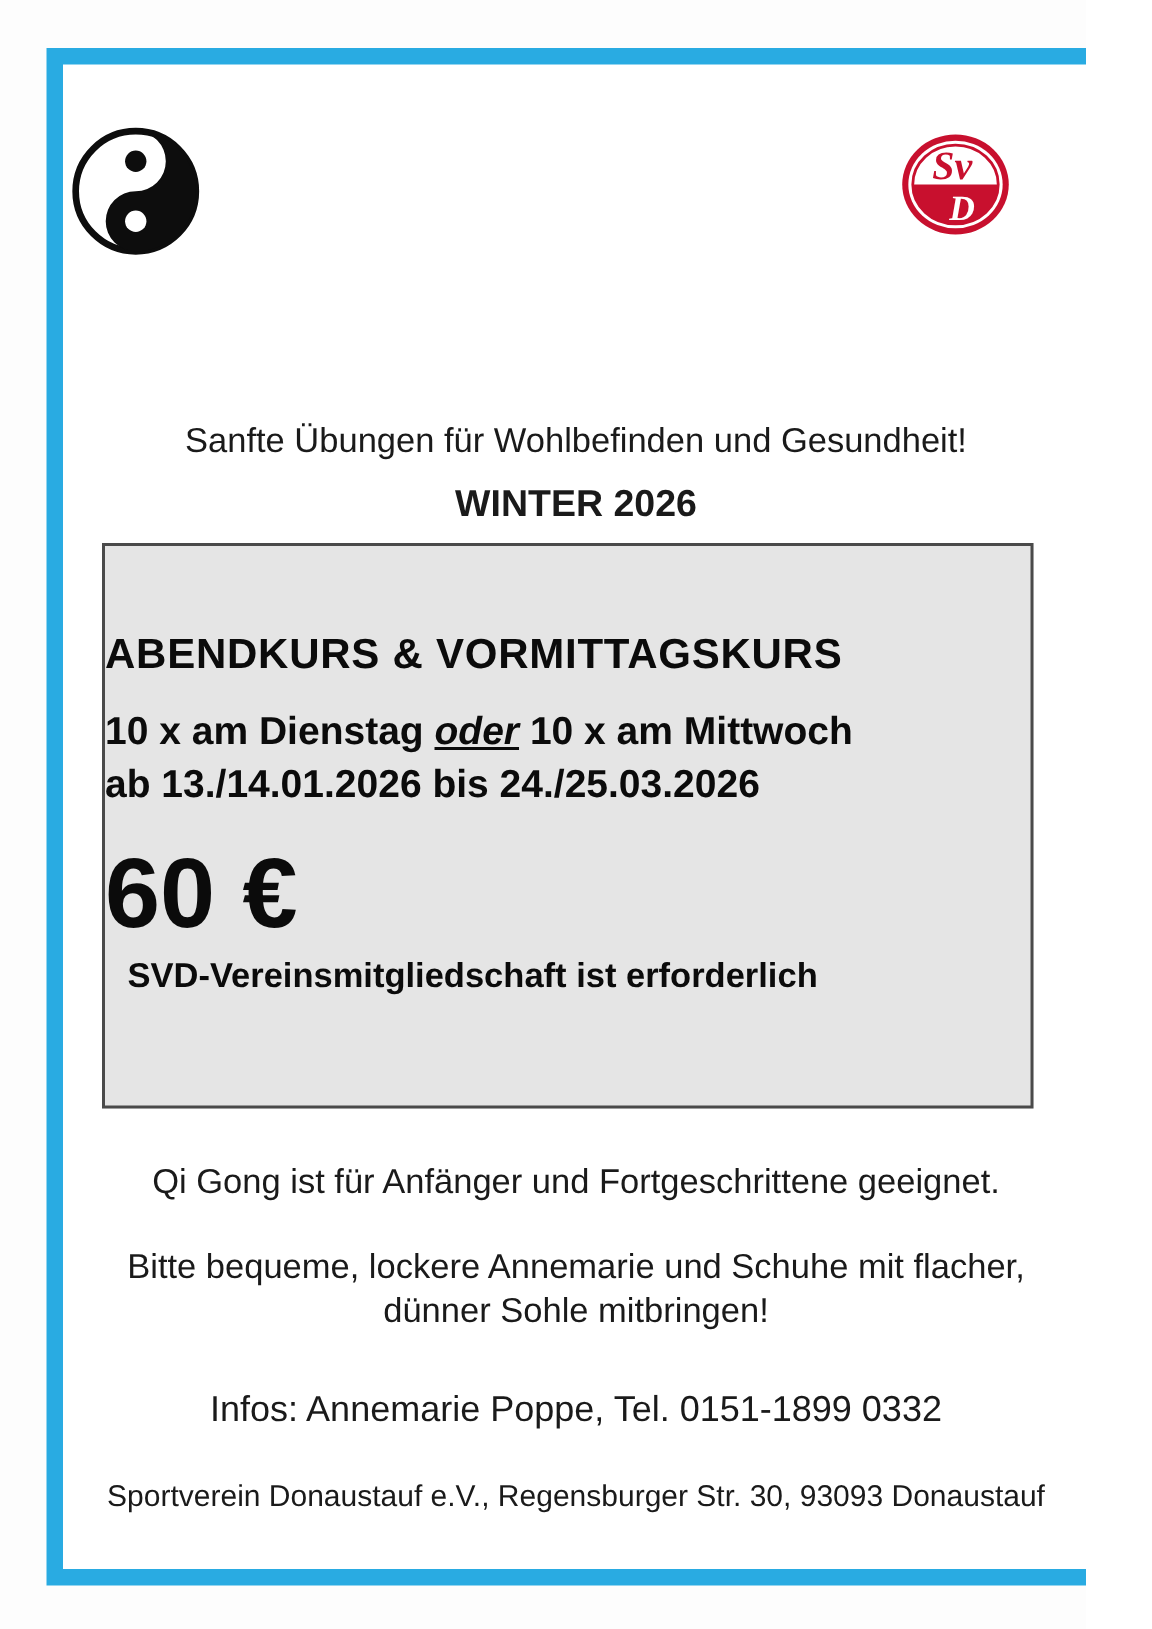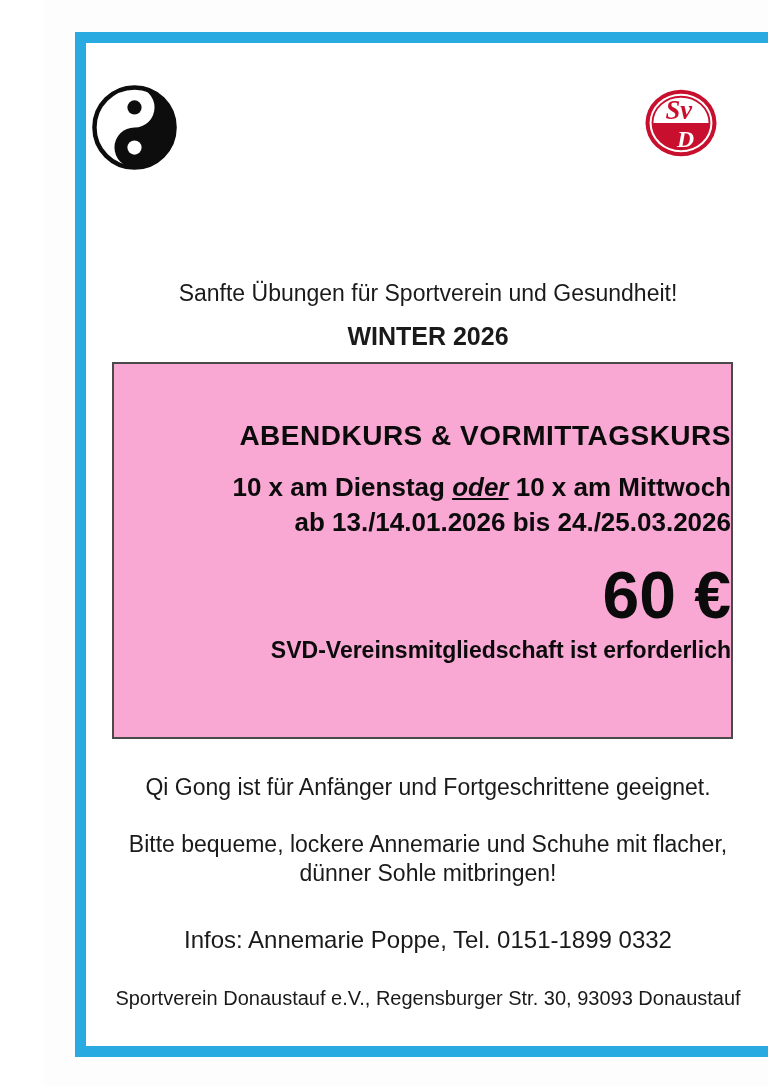--- a/index.html
+++ b/index.html
@@ -3,21 +3,20 @@
 <meta charset="utf-8">
 <style>
   html,body{margin:0;padding:0;background:#ffffff;}
   .page{
     position:relative;
     width:724px;height:1086px;
     background:#fdfdfd;
     font-family:"Liberation Sans","DejaVu Sans",sans-serif;
     color:#111;
     overflow:hidden;
-    margin-left:44px;
   }
   .frame{
     position:absolute;
     left:31px;top:32px;
     width:711px;height:1025px;
     border:11px solid #29ABE2;
     box-sizing:border-box;
     background:#ffffff;
   }
   .yinyang{
@@ -41,23 +40,23 @@
   }
   .season{
     position:absolute;left:0;top:320px;width:768px;
     margin:0;text-align:center;
     font-size:25px;line-height:32px;font-weight:bold;color:#1a1a1a;
   }
   .coursebox{
     position:absolute;left:68px;top:362px;
     width:621px;height:377px;
     box-sizing:border-box;
-    background:#f9a8d4;
+    background:#e5e5e5;
     border:2px solid #4a4a4a;
-    text-align:right;
+    text-align:left;
     padding-top:54px;
   }
   .box-heading{
     margin:0;font-size:28px;line-height:36px;font-weight:bold;color:#0b0b0b;
     letter-spacing:0.5px;
   }
   .box-lines{margin-top:16px;}
   .box-lines p{
     margin:0;font-size:26px;line-height:35px;font-weight:bold;color:#0b0b0b;
     white-space:nowrap;
@@ -102,21 +101,21 @@
       <ellipse cx="50" cy="47" rx="48" ry="45" fill="#C8102E"></ellipse>
       <ellipse cx="50" cy="47" rx="42.5" ry="39.5" fill="#ffffff"></ellipse>
       <ellipse cx="50" cy="47" rx="38.5" ry="35.5" fill="#ffffff" stroke="#C8102E" stroke-width="2.5"></ellipse>
       <path d="M11.5,47 A38.5,35.5 0 0 0 88.5,47 Z" fill="#C8102E"></path>
       <text x="47" y="42" text-anchor="middle" font-family="Liberation Serif, DejaVu Serif, serif" font-size="36" font-style="italic" font-weight="bold" fill="#C8102E">Sv</text>
       <text x="56" y="79" text-anchor="middle" font-family="Liberation Serif, DejaVu Serif, serif" font-size="32" font-style="italic" font-weight="bold" fill="#ffffff">D</text>
     </svg>
   </div>
 
 
-  <p class="subtitle">Sanfte Übungen für Sportverein und Gesundheit!</p>
+  <p class="subtitle">Sanfte Übungen für Wohlbefinden und Gesundheit!</p>
 
   <p class="season">WINTER 2026</p>
 
   <div class="coursebox">
     <p class="box-heading">ABENDKURS &amp; VORMITTAGSKURS</p>
     <div class="box-lines">
       <p><span>10 x am Dienstag</span> <span class="oder">oder</span> <span>10 x am Mittwoch</span></p>
       <p>ab 13./14.01.2026 bis 24./25.03.2026</p>
     </div>
     <p class="price">60 €</p>

